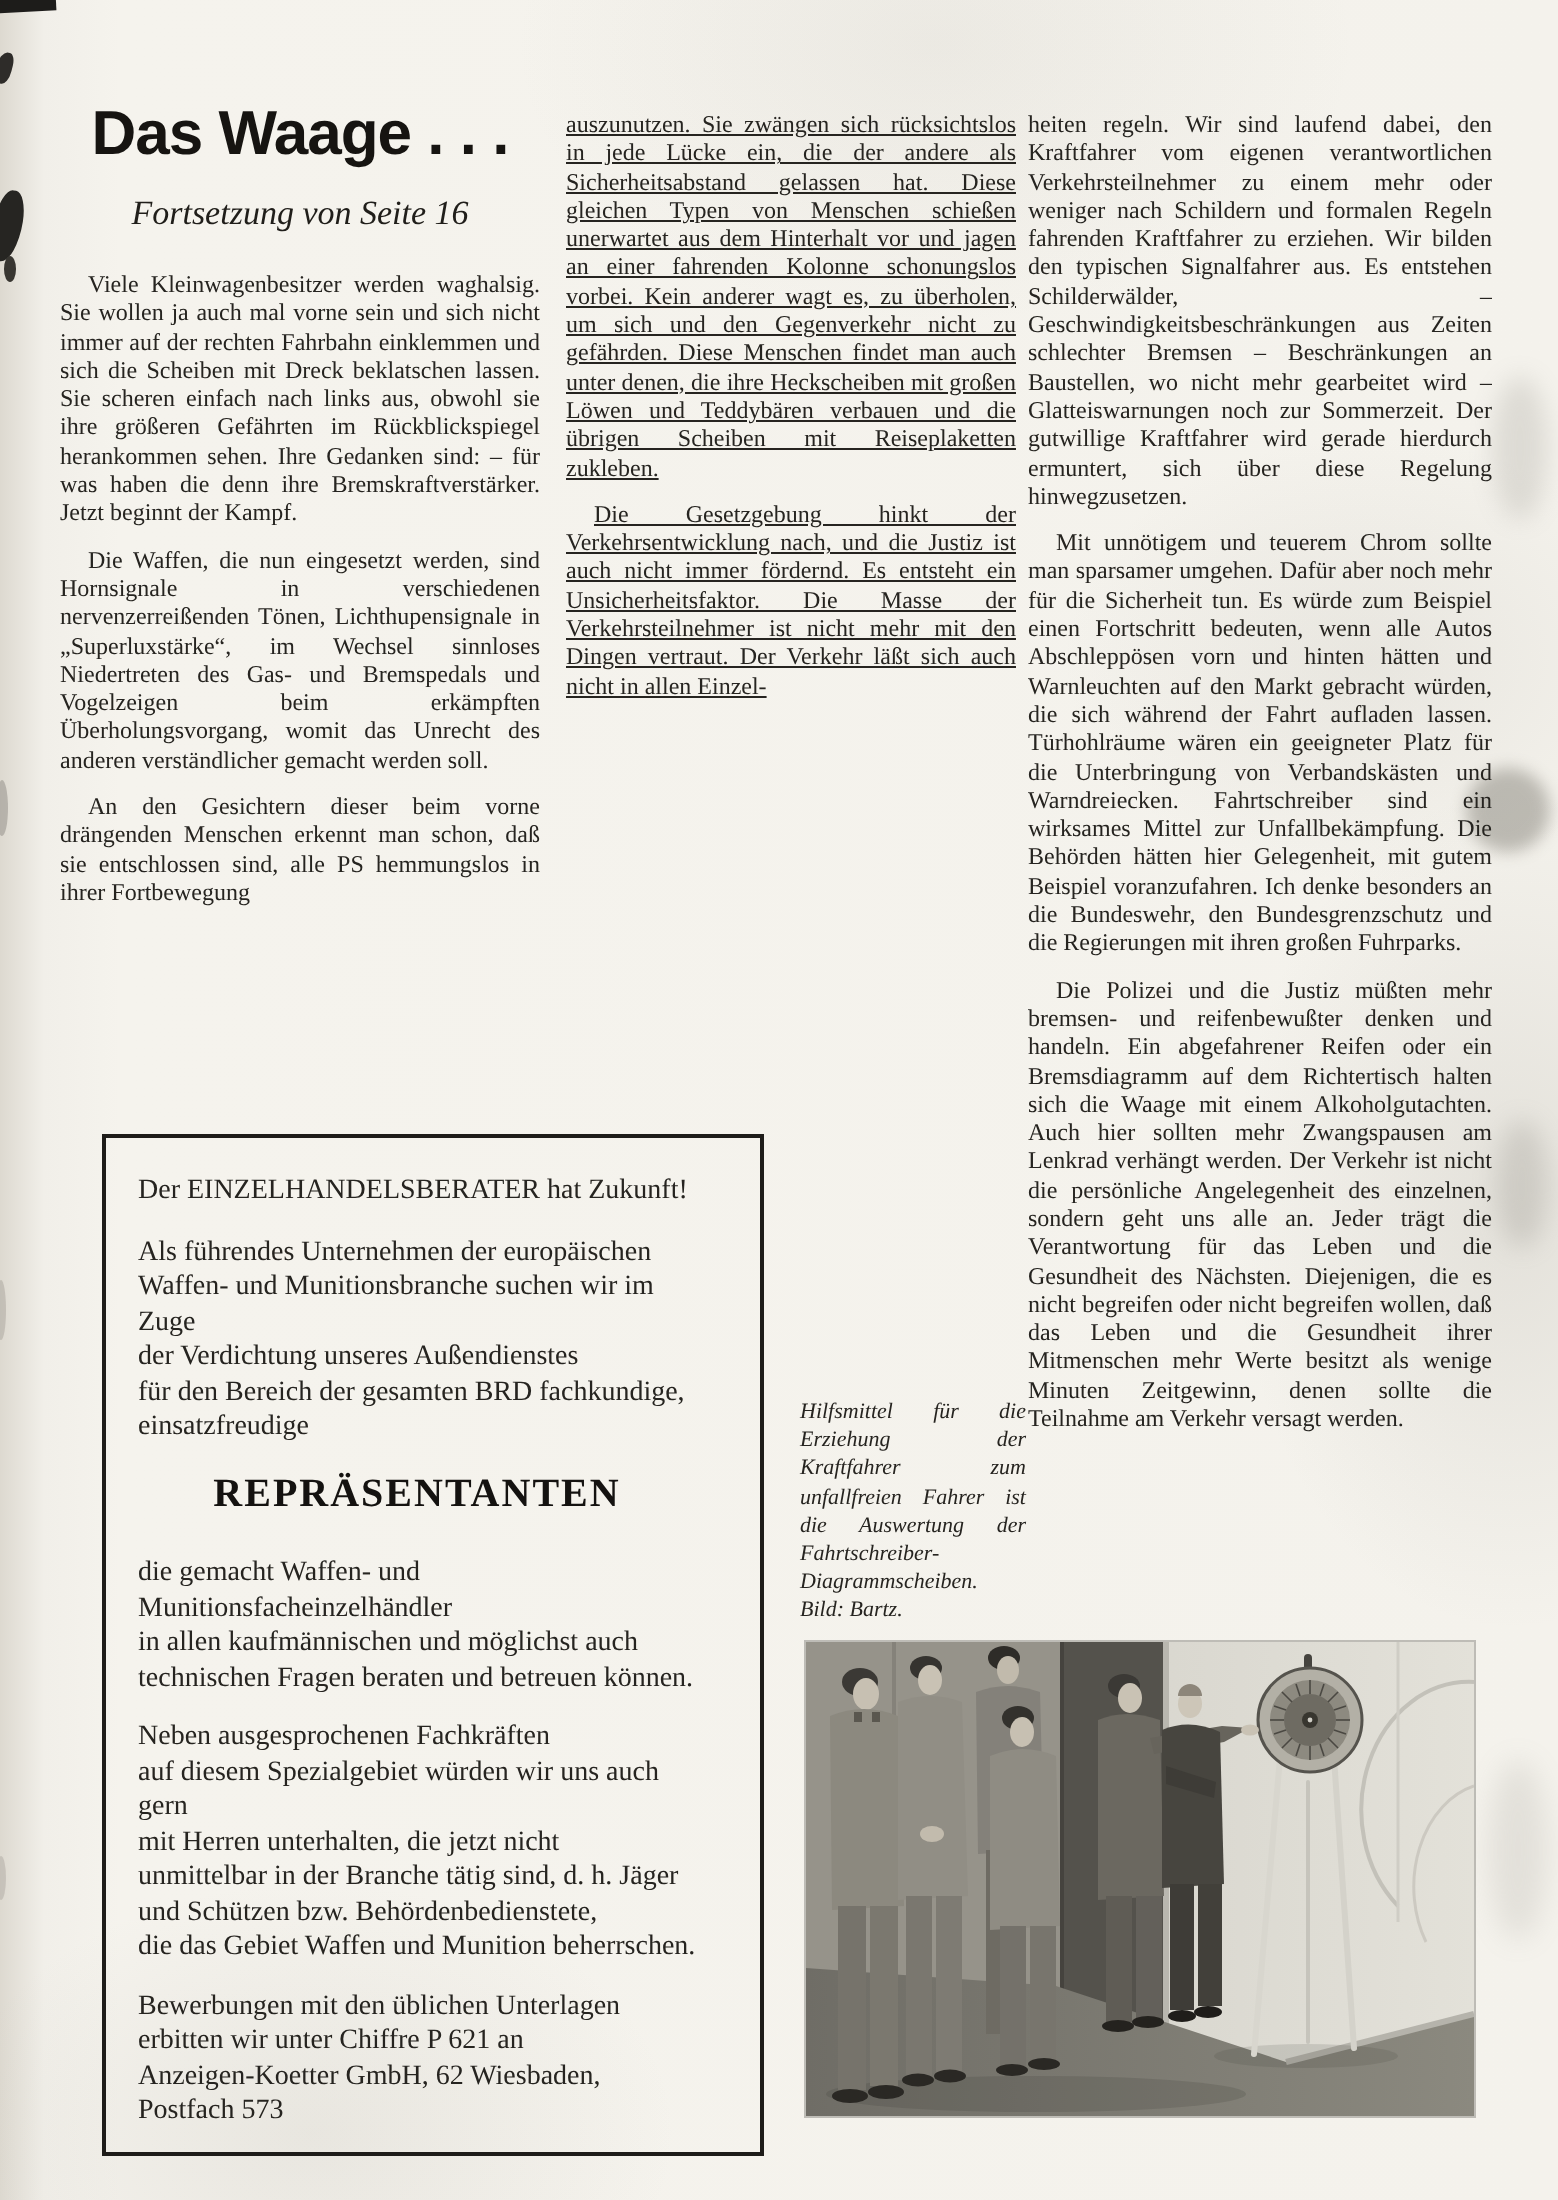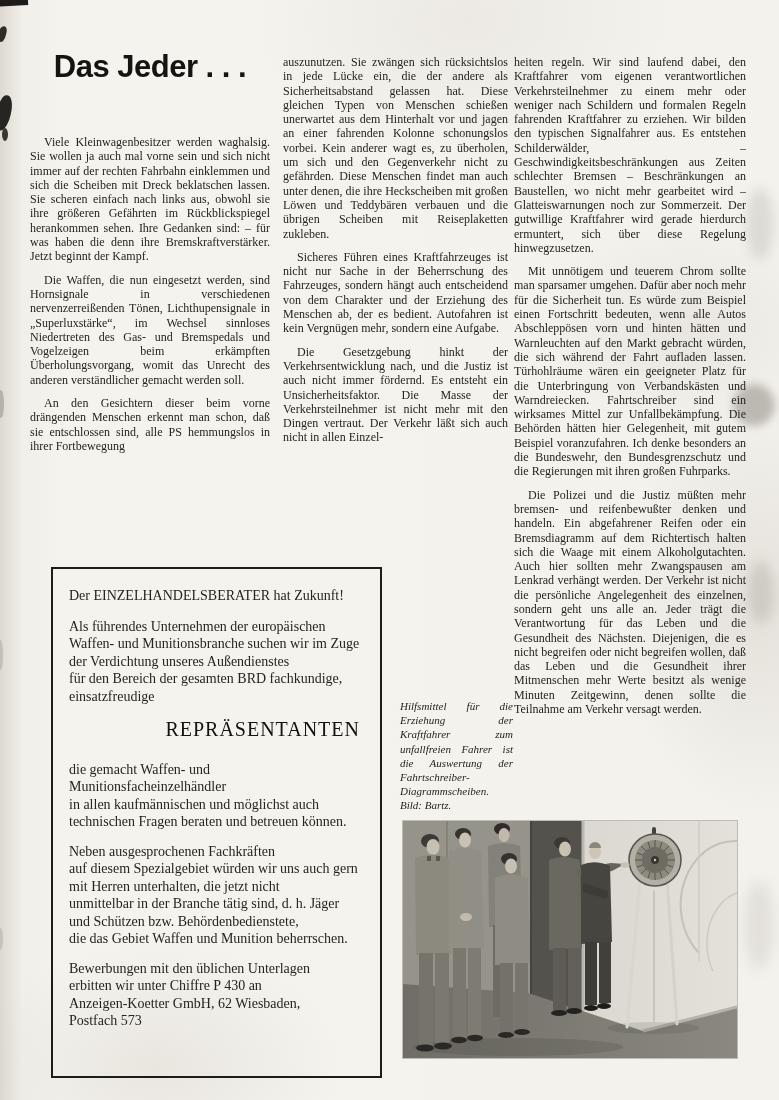--- a/index.html
+++ b/index.html
@@ -38,33 +38,33 @@
     font-size:31px;letter-spacing:-.5px;color:#161411;line-height:1.1;
   }
   .subtitle{
     font-style:italic;font-size:17px;margin-top:13px;color:#201e1a;
   }
   
   .col{position:absolute;font-size:12px;line-height:14.3px;text-align:justify;hyphens:auto;overflow:hidden;}
   .col p{margin:0 0 9px 0;text-indent:14px;}
   .col p.noindent{text-indent:0;}
   .col1{left:30px;top:135px;width:240px;height:420px;}
-  .col2{left:283px;top:55px;width:225px;height:497px;}
+  .col2{left:283px;top:55px;width:225px;height:497px;text-decoration:underline;}
   .col3{left:514px;top:55px;width:232px;height:758px;}
   
   .ad{
     position:absolute;left:51px;top:567px;width:331px;height:511px;
     border:2px solid #1e1c19;box-sizing:border-box;
-    padding:18px 20px 0 16px;
+    padding:18px 32px 0 16px;
     font-size:14px;line-height:17.5px;
   }
   .ad .headline{margin:0 0 13px 0;}
   .ad .block{white-space:pre-line;margin:12px 0 12px 0;}
   .ad .role{
-    font-weight:normal;font-size:20px;letter-spacing:1px;text-align:right;
+    font-weight:bold;font-size:20px;letter-spacing:1px;text-align:center;
     margin:16px 0 22px 0;color:#141210;
   }
   
   .caption{
     position:absolute;left:400px;top:699px;width:113px;
     font-style:italic;font-size:11px;line-height:14.2px;text-align:justify;hyphens:auto;
   }
   
   .photo{
     position:absolute;left:403px;top:821px;width:334px;height:237px;
@@ -84,32 +84,32 @@
   <div class="smudge sm-b2"></div>
   <div class="smudge sm-c"></div>
   <div class="smudge sm-d"></div>
   <div class="smudge sm-e"></div>
   <div class="smudge sm-r1"></div>
   <div class="smudge sm-r2"></div>
   <div class="smudge sm-r3"></div>
   <div class="smudge sm-r4"></div>
 
   <div class="mast">
-    <div class="title">Das Jeder . . .</div>
+    <div class="title">Das Waage . . .</div>
+    <div class="subtitle">Fortsetzung von Seite 16</div>
   </div>
 
   <div class="col col1">
     <p>Viele Kleinwagenbesitzer werden waghalsig. Sie wollen ja auch mal vorne sein und sich nicht immer auf der rechten Fahrbahn einklemmen und sich die Scheiben mit Dreck beklatschen lassen. Sie scheren einfach nach links aus, obwohl sie ihre größeren Gefährten im Rückblickspiegel herankommen sehen. Ihre Gedanken sind: – für was haben die denn ihre Bremskraftverstärker. Jetzt beginnt der Kampf.</p>
     <p>Die Waffen, die nun eingesetzt werden, sind Hornsignale in verschiedenen nervenzerreißenden Tönen, Lichthupensignale in „Superluxstärke“, im Wechsel sinnloses Niedertreten des Gas- und Bremspedals und Vogelzeigen beim erkämpften Überholungsvorgang, womit das Unrecht des anderen verständlicher gemacht werden soll.</p>
     <p>An den Gesichtern dieser beim vorne drängenden Menschen erkennt man schon, daß sie entschlossen sind, alle PS hemmungslos in ihrer Fortbewegung</p>
   </div>
 
   <div class="col col2">
     <p class="noindent">auszunutzen. Sie zwängen sich rücksichtslos in jede Lücke ein, die der andere als Sicherheitsabstand gelassen hat. Diese gleichen Typen von Menschen schießen unerwartet aus dem Hinterhalt vor und jagen an einer fahrenden Kolonne schonungslos vorbei. Kein anderer wagt es, zu überholen, um sich und den Gegenverkehr nicht zu gefährden. Diese Menschen findet man auch unter denen, die ihre Heckscheiben mit großen Löwen und Teddybären verbauen und die übrigen Scheiben mit Reiseplaketten zukleben.</p>
-    <p>Sicheres Führen eines Kraftfahrzeuges ist nicht nur Sache in der Beherrschung des Fahrzeuges, sondern hängt auch entscheidend von dem Charakter und der Erziehung des Menschen ab, der es bedient. Autofahren ist kein Vergnügen mehr, sondern eine Aufgabe.</p>
     <p>Die Gesetzgebung hinkt der Verkehrsentwicklung nach, und die Justiz ist auch nicht immer fördernd. Es entsteht ein Unsicherheitsfaktor. Die Masse der Verkehrsteilnehmer ist nicht mehr mit den Dingen vertraut. Der Verkehr läßt sich auch nicht in allen Einzel-</p>
   </div>
 
   <div class="col col3">
     <p class="noindent">heiten regeln. Wir sind laufend dabei, den Kraftfahrer vom eigenen verantwortlichen Verkehrsteilnehmer zu einem mehr oder weniger nach Schildern und formalen Regeln fahrenden Kraftfahrer zu erziehen. Wir bilden den typischen Signalfahrer aus. Es entstehen Schilderwälder, – Geschwindigkeitsbeschränkungen aus Zeiten schlechter Bremsen – Beschränkungen an Baustellen, wo nicht mehr gearbeitet wird – Glatteiswarnungen noch zur Sommerzeit. Der gutwillige Kraftfahrer wird gerade hierdurch ermuntert, sich über diese Regelung hinwegzusetzen.</p>
     <p>Mit unnötigem und teuerem Chrom sollte man sparsamer umgehen. Dafür aber noch mehr für die Sicherheit tun. Es würde zum Beispiel einen Fortschritt bedeuten, wenn alle Autos Abschleppösen vorn und hinten hätten und Warnleuchten auf den Markt gebracht würden, die sich während der Fahrt aufladen lassen. Türhohlräume wären ein geeigneter Platz für die Unterbringung von Verbandskästen und Warndreiecken. Fahrtschreiber sind ein wirksames Mittel zur Unfallbekämpfung. Die Behörden hätten hier Gelegenheit, mit gutem Beispiel voranzufahren. Ich denke besonders an die Bundeswehr, den Bundesgrenzschutz und die Regierungen mit ihren großen Fuhrparks.</p>
     <p>Die Polizei und die Justiz müßten mehr bremsen- und reifenbewußter denken und handeln. Ein abgefahrener Reifen oder ein Bremsdiagramm auf dem Richtertisch halten sich die Waage mit einem Alkoholgutachten. Auch hier sollten mehr Zwangspausen am Lenkrad verhängt werden. Der Verkehr ist nicht die persönliche Angelegenheit des einzelnen, sondern geht uns alle an. Jeder trägt die Verantwortung für das Leben und die Gesundheit des Nächsten. Diejenigen, die es nicht begreifen oder nicht begreifen wollen, daß das Leben und die Gesundheit ihrer Mitmenschen mehr Werte besitzt als wenige Minuten Zeitgewinn, denen sollte die Teilnahme am Verkehr versagt werden.</p>
   </div>
 
   <div class="ad">
@@ -123,21 +123,21 @@
     <p class="block">die gemacht Waffen- und Munitionsfacheinzelhändler
 in allen kaufmännischen und möglichst auch
 technischen Fragen beraten und betreuen können.</p>
     <p class="block">Neben ausgesprochenen Fachkräften
 auf diesem Spezialgebiet würden wir uns auch gern
 mit Herren unterhalten, die jetzt nicht
 unmittelbar in der Branche tätig sind, d. h. Jäger
 und Schützen bzw. Behördenbedienstete,
 die das Gebiet Waffen und Munition beherrschen.</p>
     <p class="block">Bewerbungen mit den üblichen Unterlagen
-erbitten wir unter Chiffre P 430 an
+erbitten wir unter Chiffre P 621 an
 Anzeigen-Koetter GmbH, 62 Wiesbaden,
 Postfach 573</p>
   </div>
 
   <div class="caption">Hilfsmittel für die Erziehung der Kraftfahrer zum unfallfreien Fahrer ist die Auswertung der Fahrtschreiber-Diagrammscheiben. Bild: Bartz.</div>
 
   <div class="photo">
     <svg width="334" height="237" viewBox="0 0 334 237" xmlns="http://www.w3.org/2000/svg">
       <defs>
         <linearGradient id="wallG" x1="0" y1="0" x2="1" y2="0">

